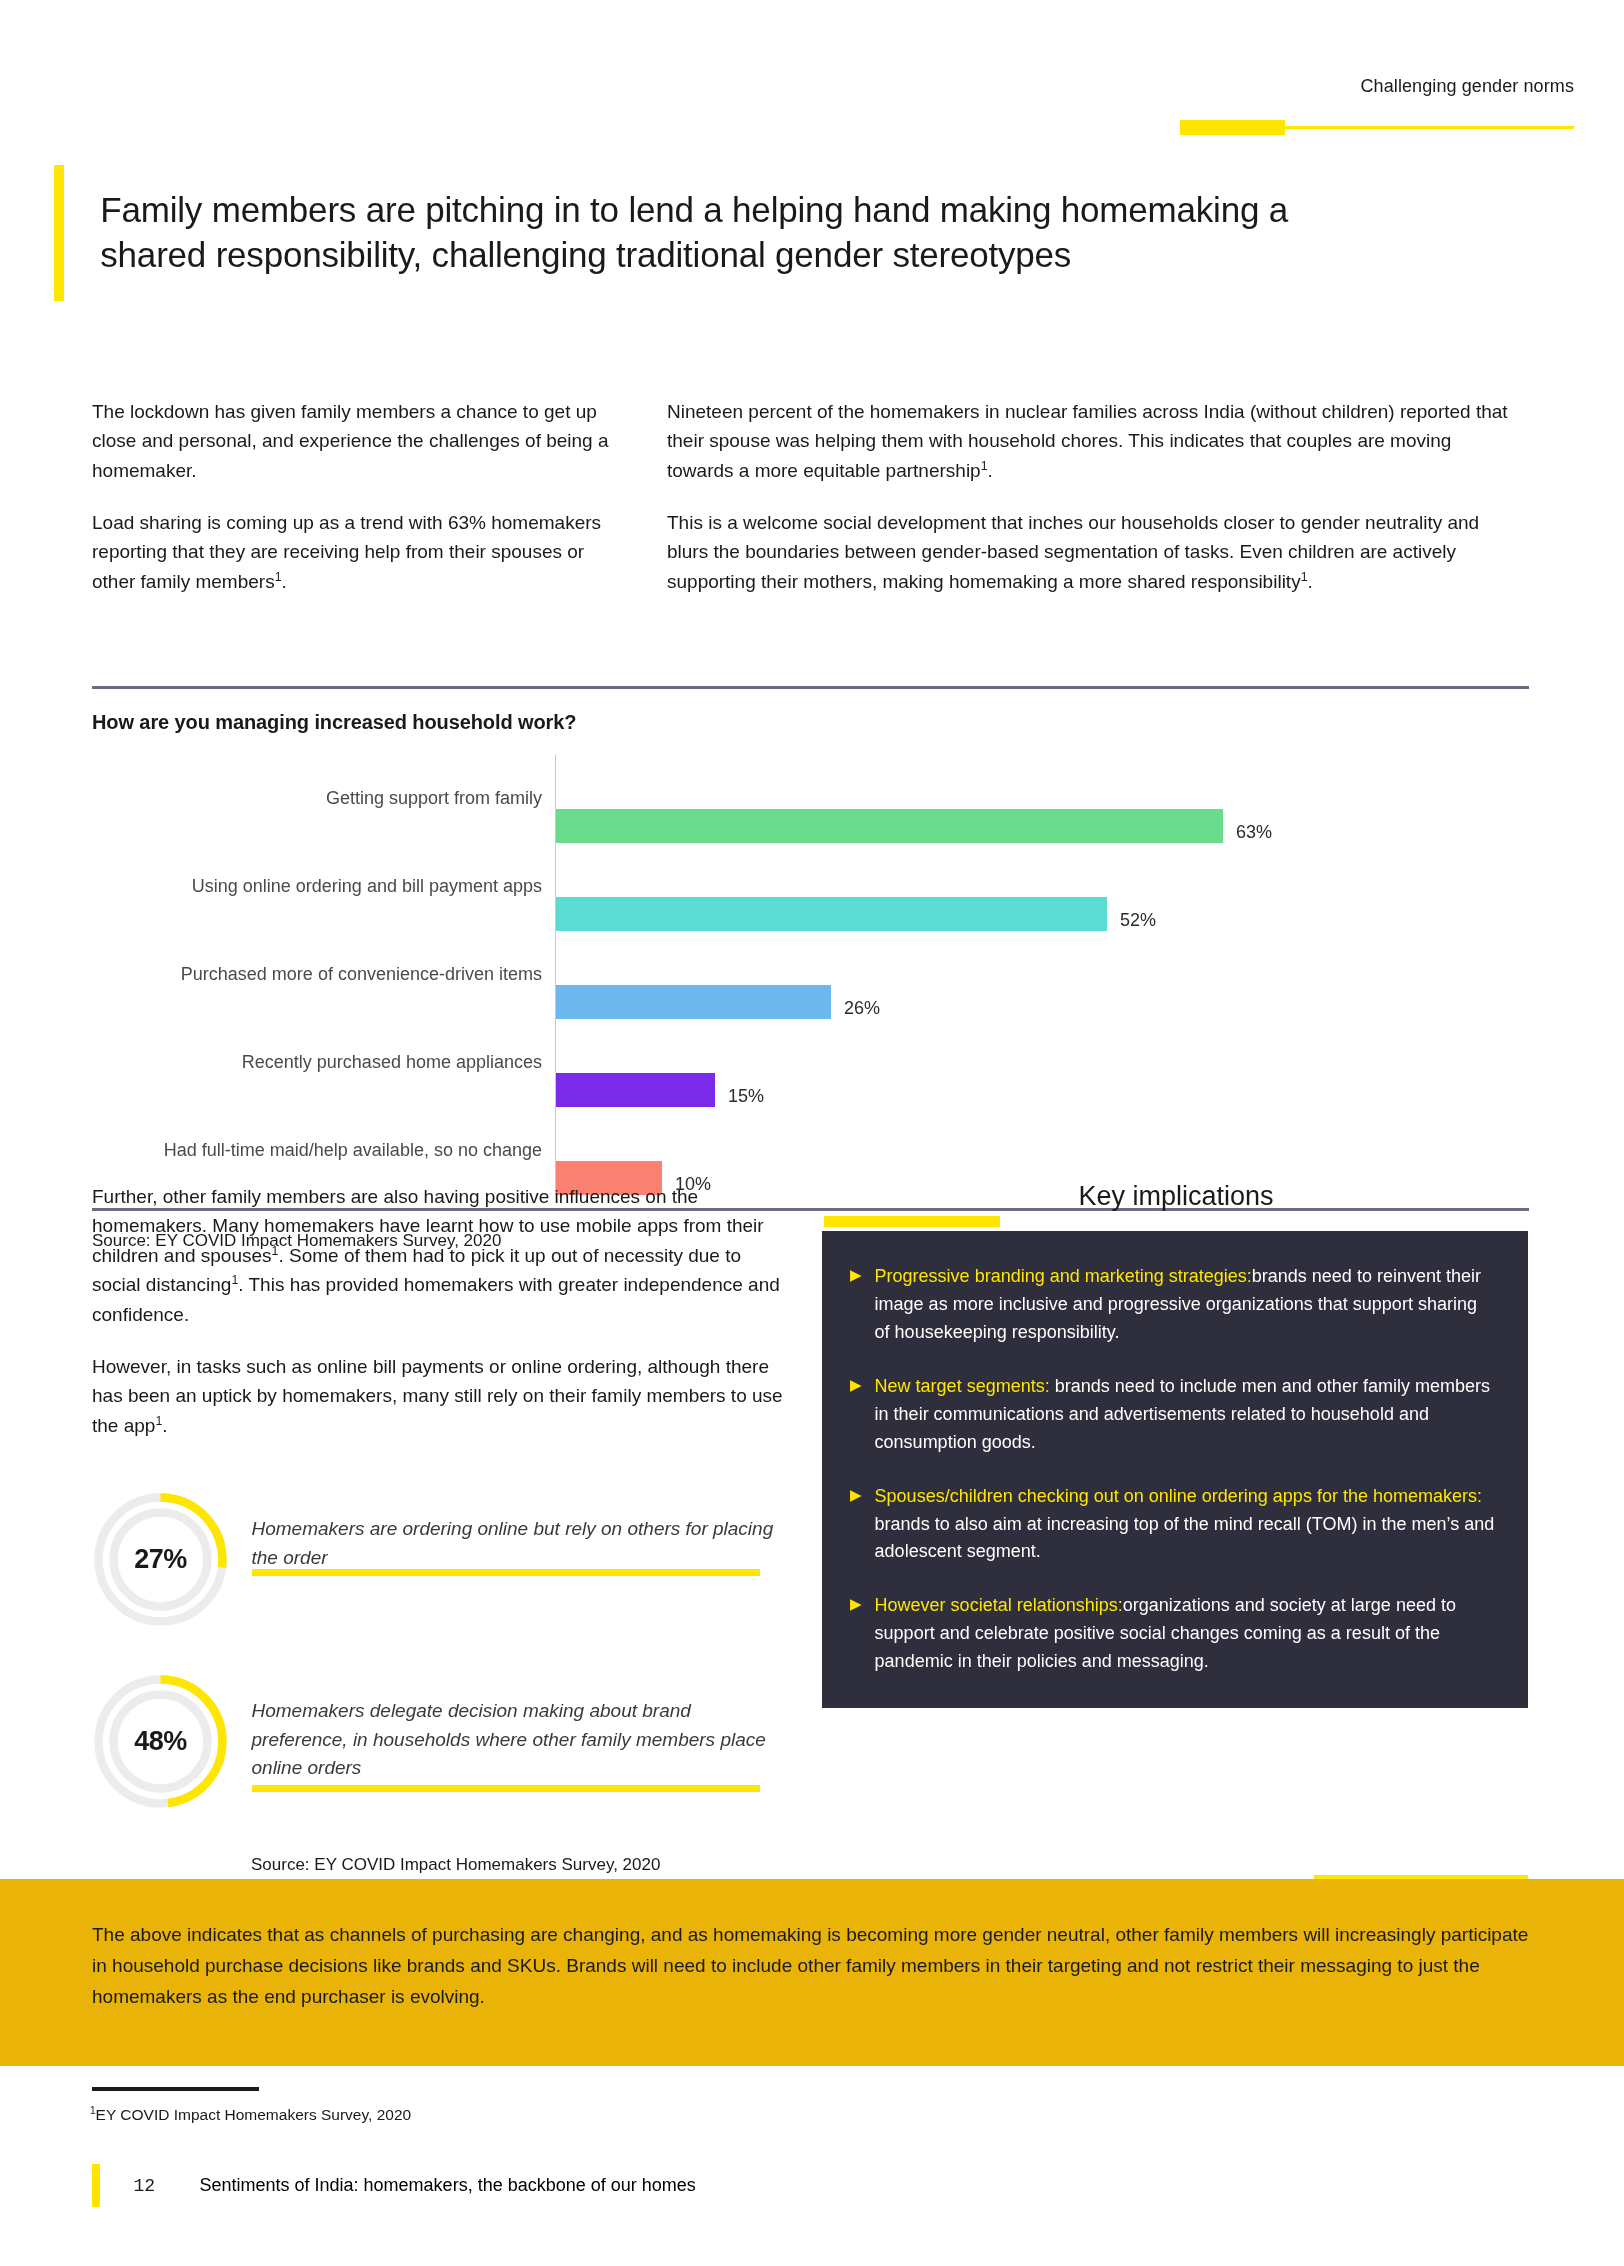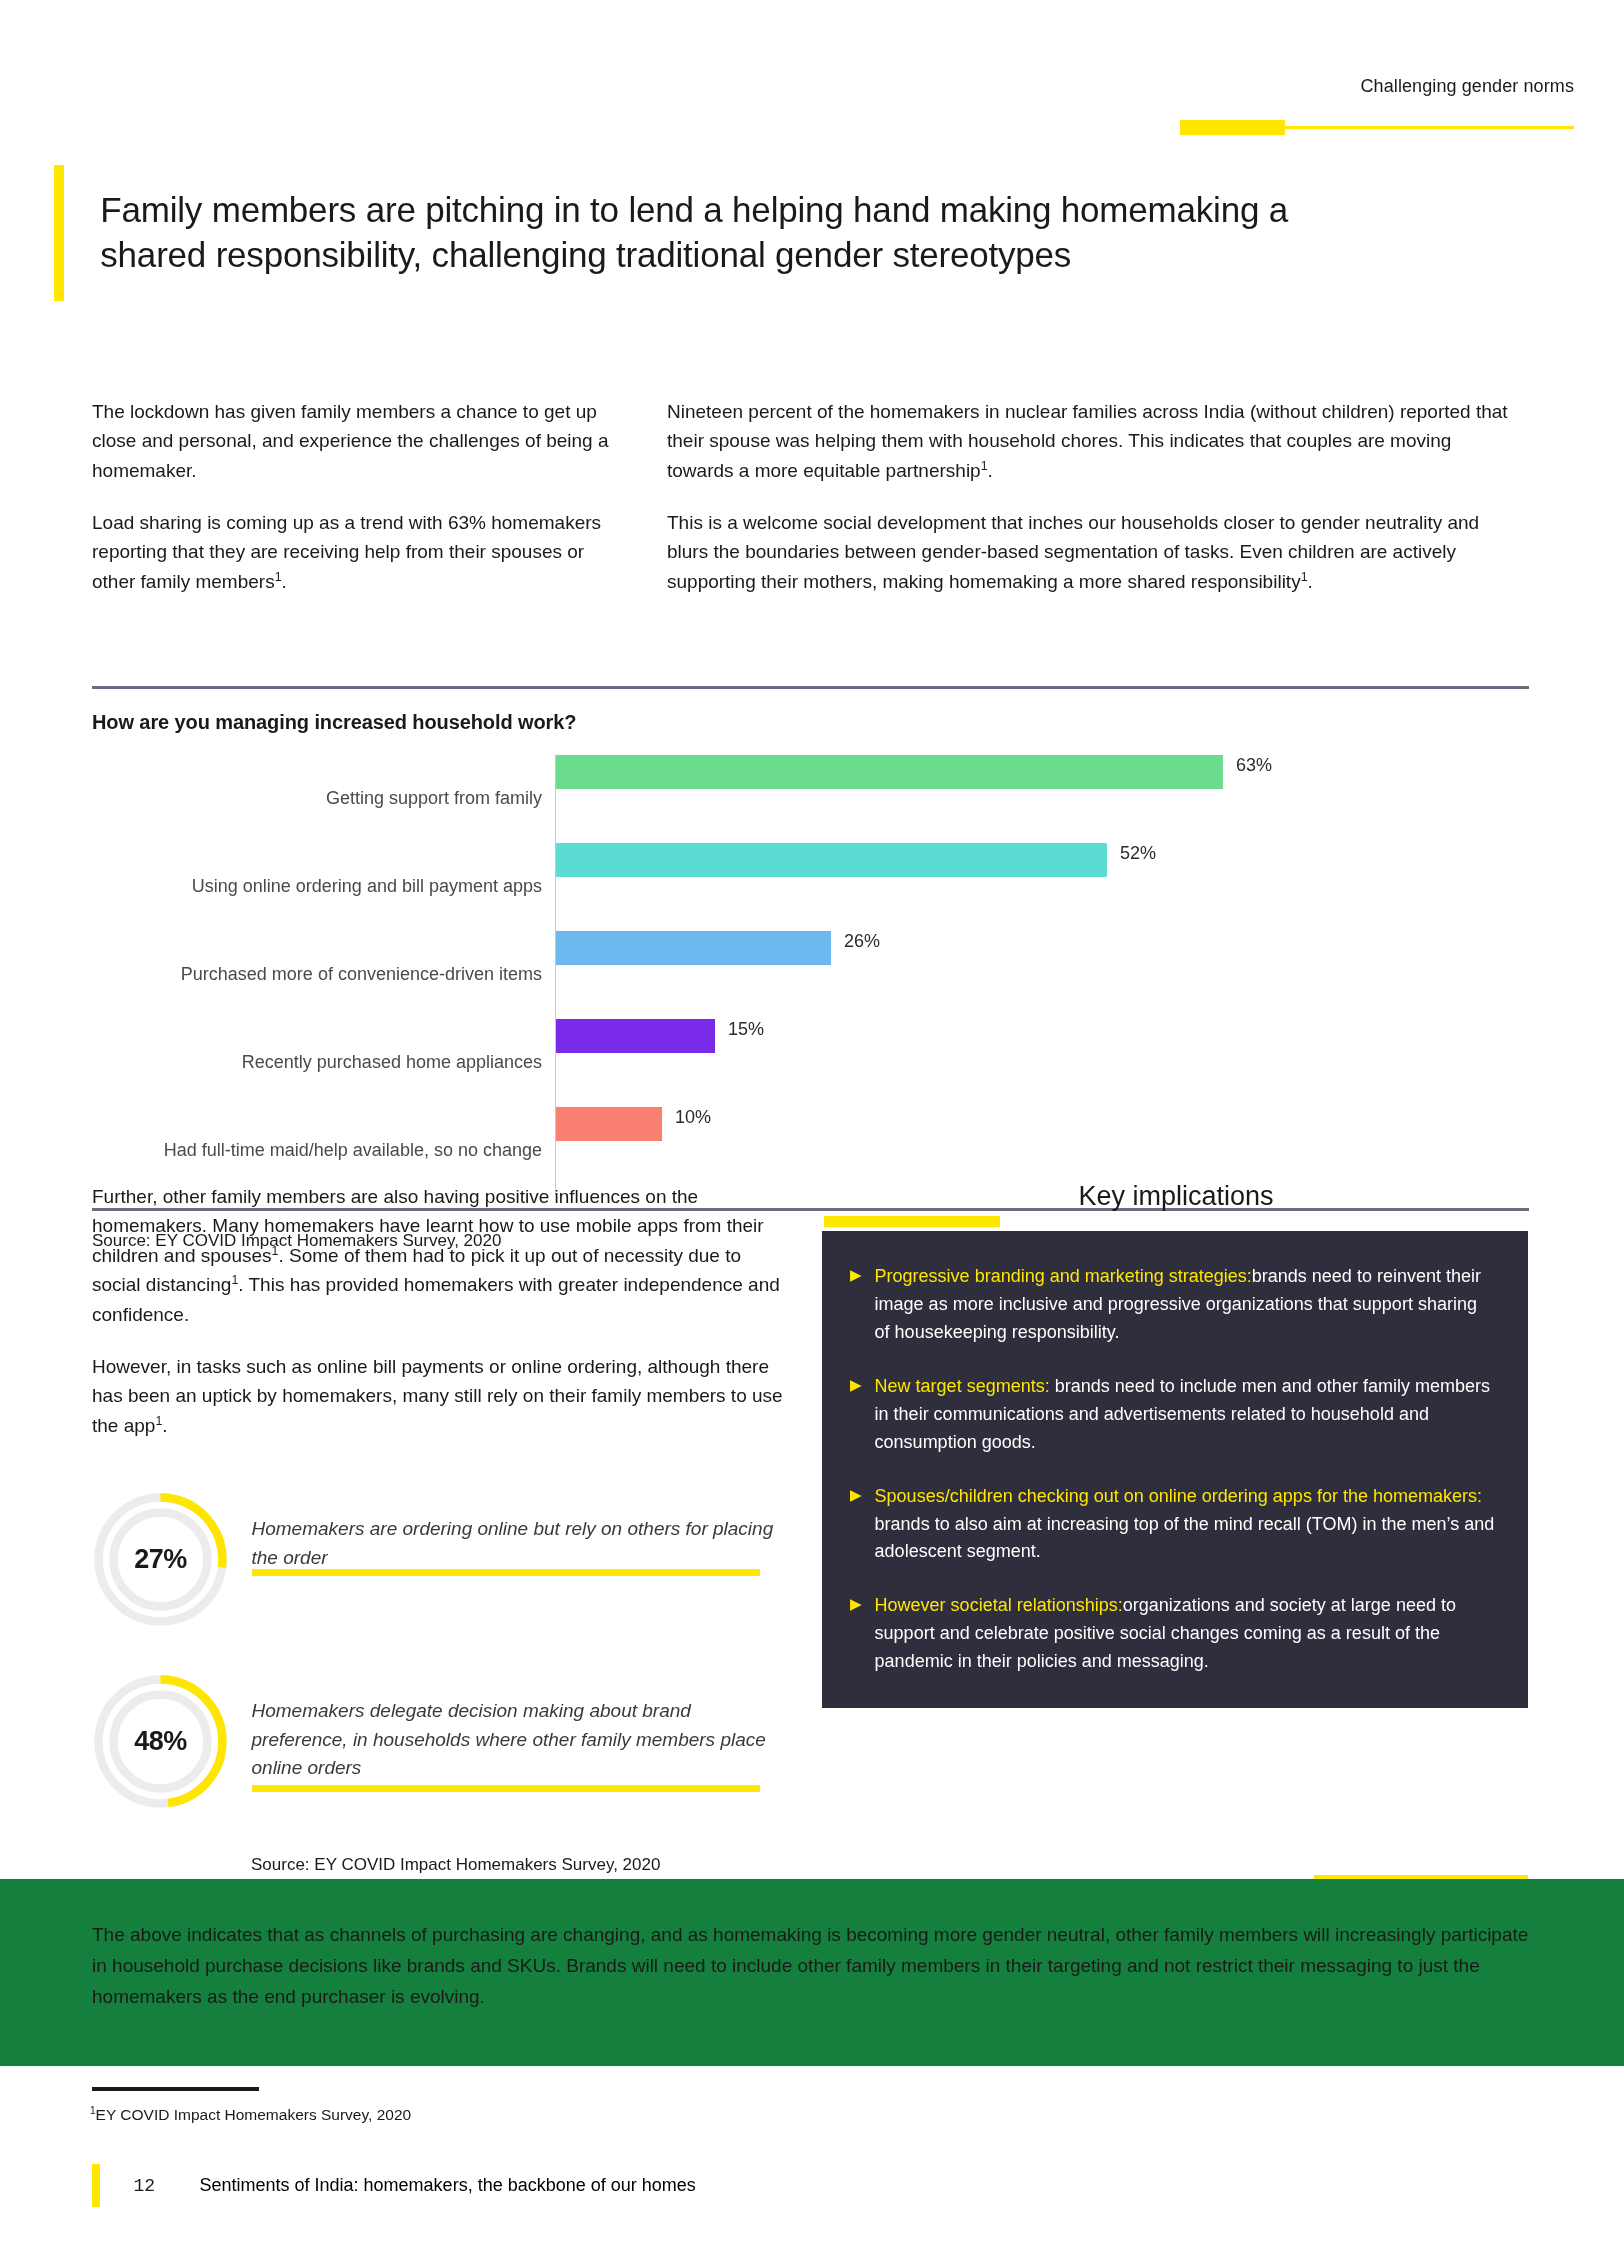--- a/index.html
+++ b/index.html
@@ -133,21 +133,21 @@
     flex: 0 0 463px;
   }
   .chart-bars {
     flex: 1 1 auto;
     border-left: 1.9px solid #c9c9c9;
     position: relative;
   }
   .bar-row {
     height: 88px;
     display: flex;
-    align-items: flex-start;
+    align-items: flex-end;
   }
   .bar-label {
     height: 88px;
     display: flex;
     align-items: center;
     justify-content: flex-end;
     padding-right: 13px;
     font-size: 18px;
     color: #4a4a4a;
     text-align: right;
@@ -292,21 +292,21 @@
     background: #ffe600;
   }
 
   
   .callout {
     position: absolute;
     left: 0;
     top: 1879px;
     width: 1625px;
     height: 187px;
-    background: #15803d;
+    background: #eab308;
   }
   .callout-inner {
     padding: 41px 92px 0 92px;
     font-size: 19px;
     line-height: 1.62;
     color: #1a1a1a;
   }
 
   
   .footnote-rule {

